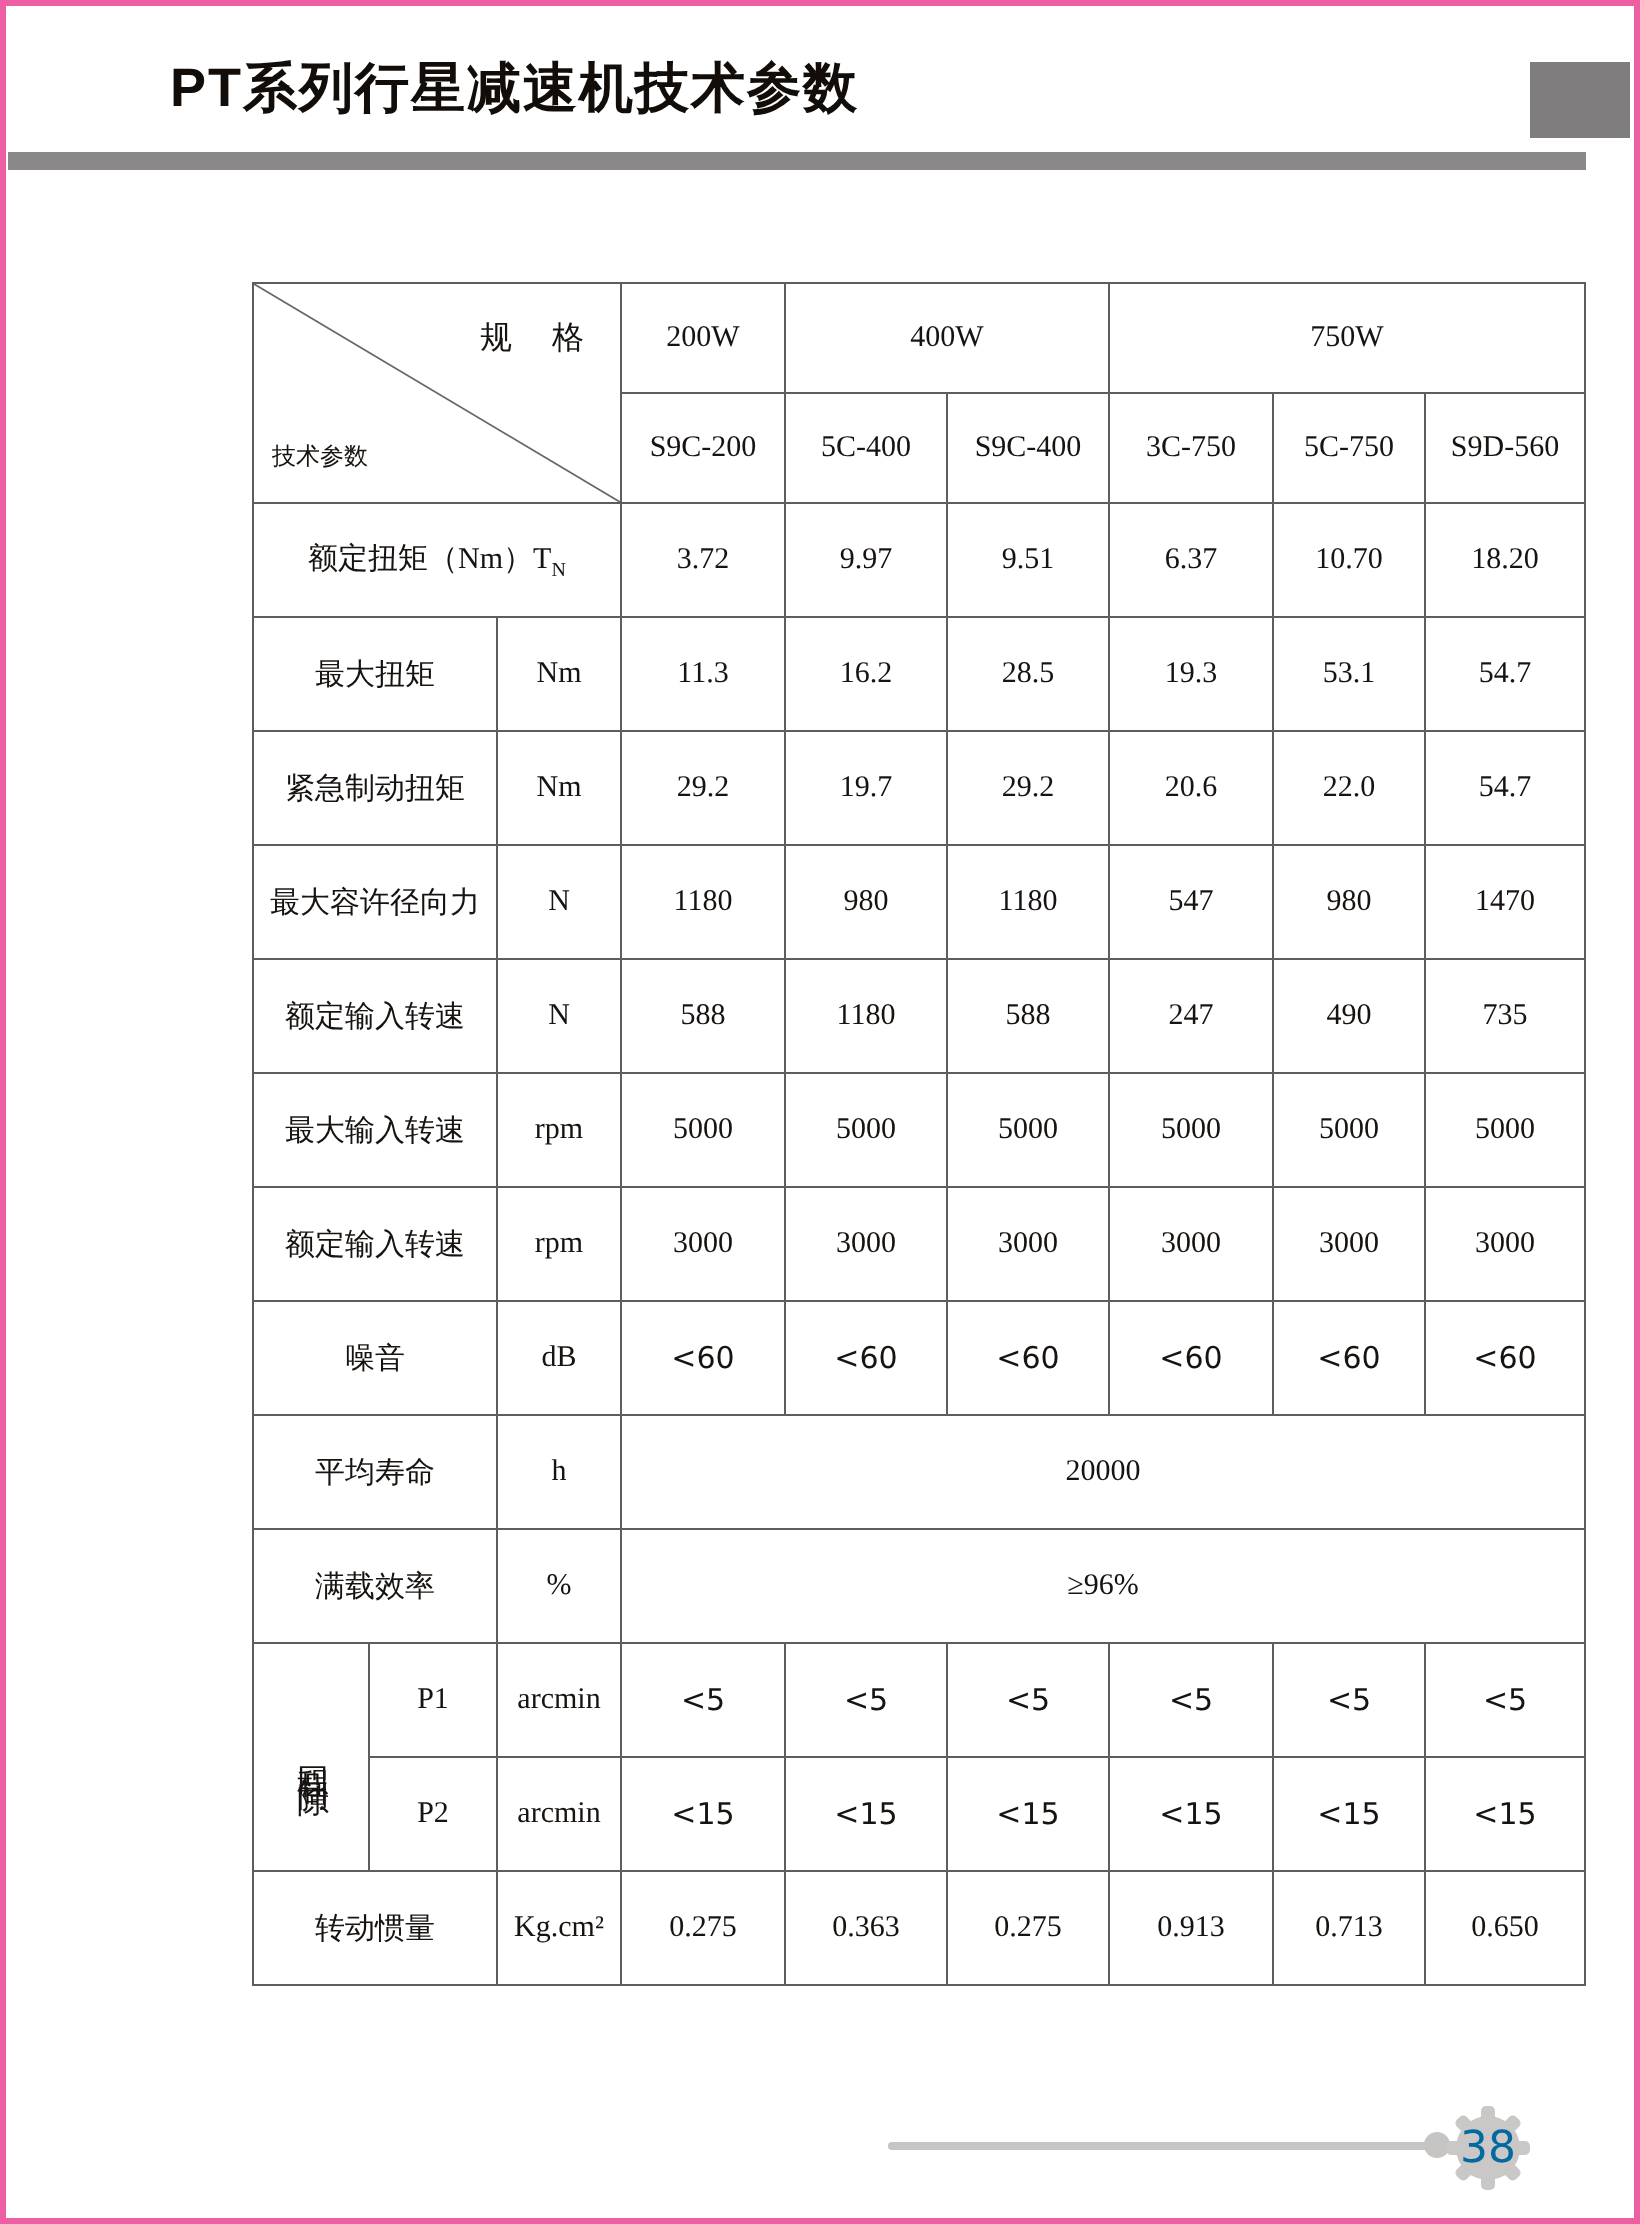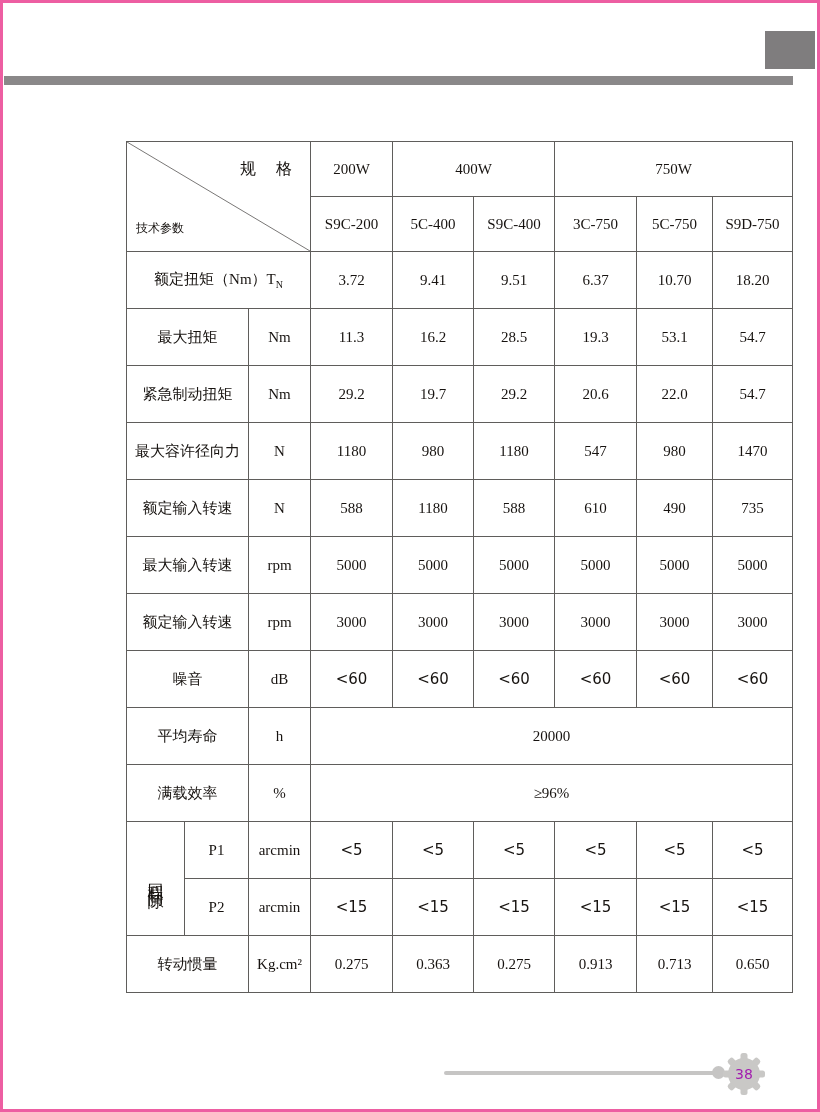--- a/index.html
+++ b/index.html
@@ -68,28 +68,29 @@
     border-radius:50%;background:#c6c5c4;
   }
   .page-gear{
     position:absolute;left:719px;top:1049px;width:44px;height:44px;
   }
   .page-gear svg{position:absolute;left:0;top:0;width:44px;height:44px;}
   .page-gear .page-num{
     position:absolute;left:0;top:0;width:44px;height:44px;
     display:flex;align-items:center;justify-content:center;
     font-family:"DejaVu Sans","Liberation Sans",sans-serif;
-    font-size:14px;color:#a21caf;
+    font-size:22px;color:#0369a1;
   }
 </style>
 </head>
 <body>
 
 <div class="page">
 
+  <div class="page-title">PT系列行星减速机技术参数</div>
   <div class="header-square"></div>
   <div class="header-rule"></div>
 
   <div class="spec-table-wrap">
     <table class="spec">
       <colgroup>
         <col style="width:58px">
           <col style="width:64px">
           <col style="width:62px">
         <col style="width:82px">
@@ -113,29 +114,29 @@
         <td colspan="2">400W</td>
         <td colspan="3">750W</td>
       </tr>
 
       <tr class="r-head">
         <td>S9C-200</td>
         <td>5C-400</td>
         <td>S9C-400</td>
         <td>3C-750</td>
         <td>5C-750</td>
-        <td>S9D-750</td>
+        <td>S9D-560</td>
       </tr>
 
       <tr class="r-data">
         <td colspan="3" class="shaded">
           <span>额定扭矩（Nm）T</span><sub>N</sub>
         </td>
         <td class="shaded">3.72</td>
-        <td class="shaded">9.41</td>
+        <td class="shaded">9.97</td>
         <td class="shaded">9.51</td>
         <td class="shaded">6.37</td>
         <td class="shaded">10.70</td>
         <td class="shaded">18.20</td>
       </tr>
 
       <tr class="r-data">
         <td colspan="2">最大扭矩</td>
         <td>Nm</td>
         <td>11.3</td>
@@ -167,21 +168,21 @@
         <td>980</td>
         <td>1470</td>
       </tr>
 
       <tr class="r-data">
         <td colspan="2" class="shaded">额定输入转速</td>
         <td class="shaded">N</td>
         <td class="shaded">588</td>
         <td class="shaded">1180</td>
         <td class="shaded">588</td>
-        <td class="shaded">610</td>
+        <td class="shaded">247</td>
         <td class="shaded">490</td>
         <td class="shaded">735</td>
       </tr>
 
       <tr class="r-data">
         <td colspan="2">最大输入转速</td>
         <td>rpm</td>
         <td>5000</td>
         <td>5000</td>
         <td>5000</td>

